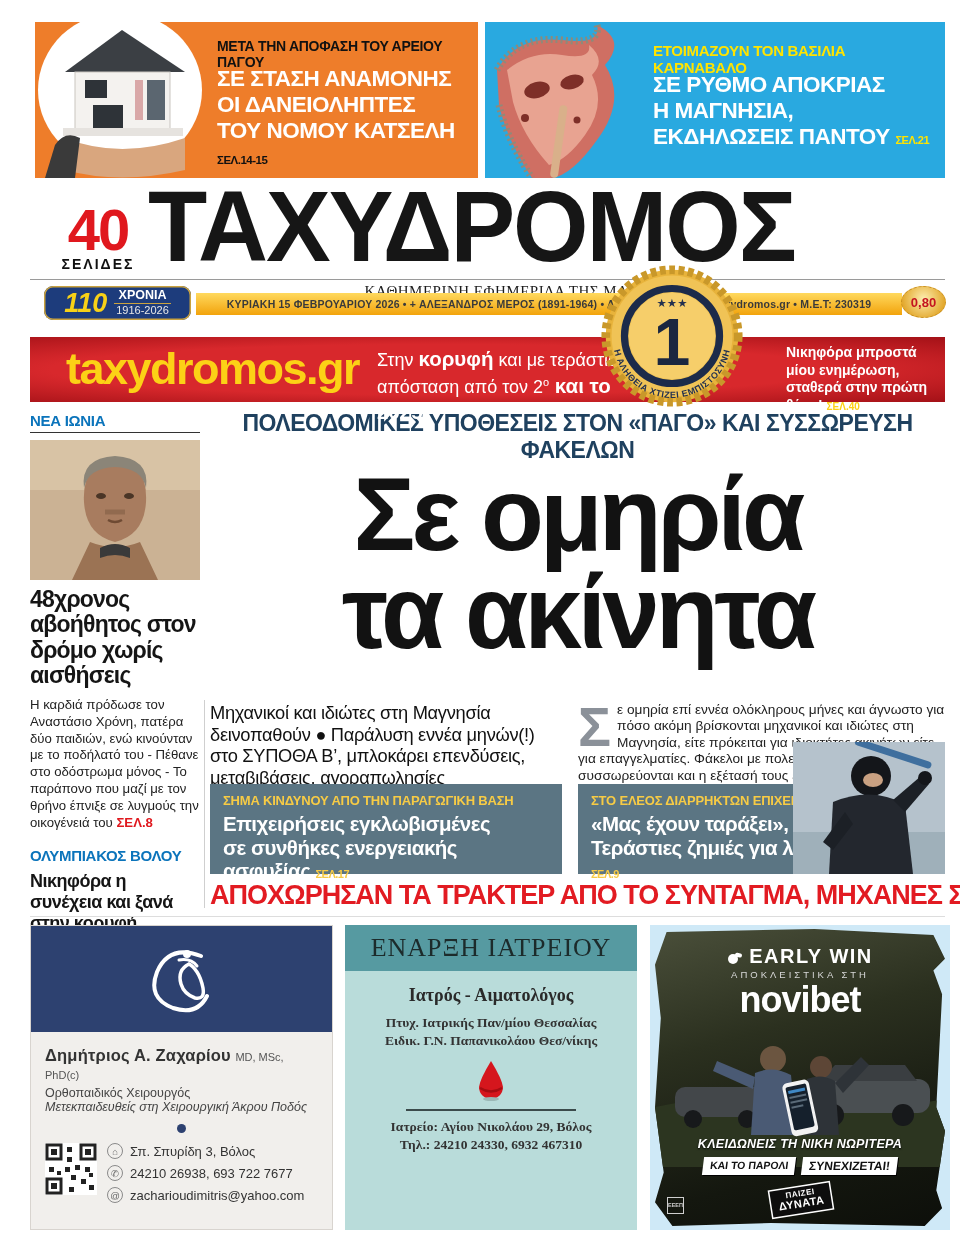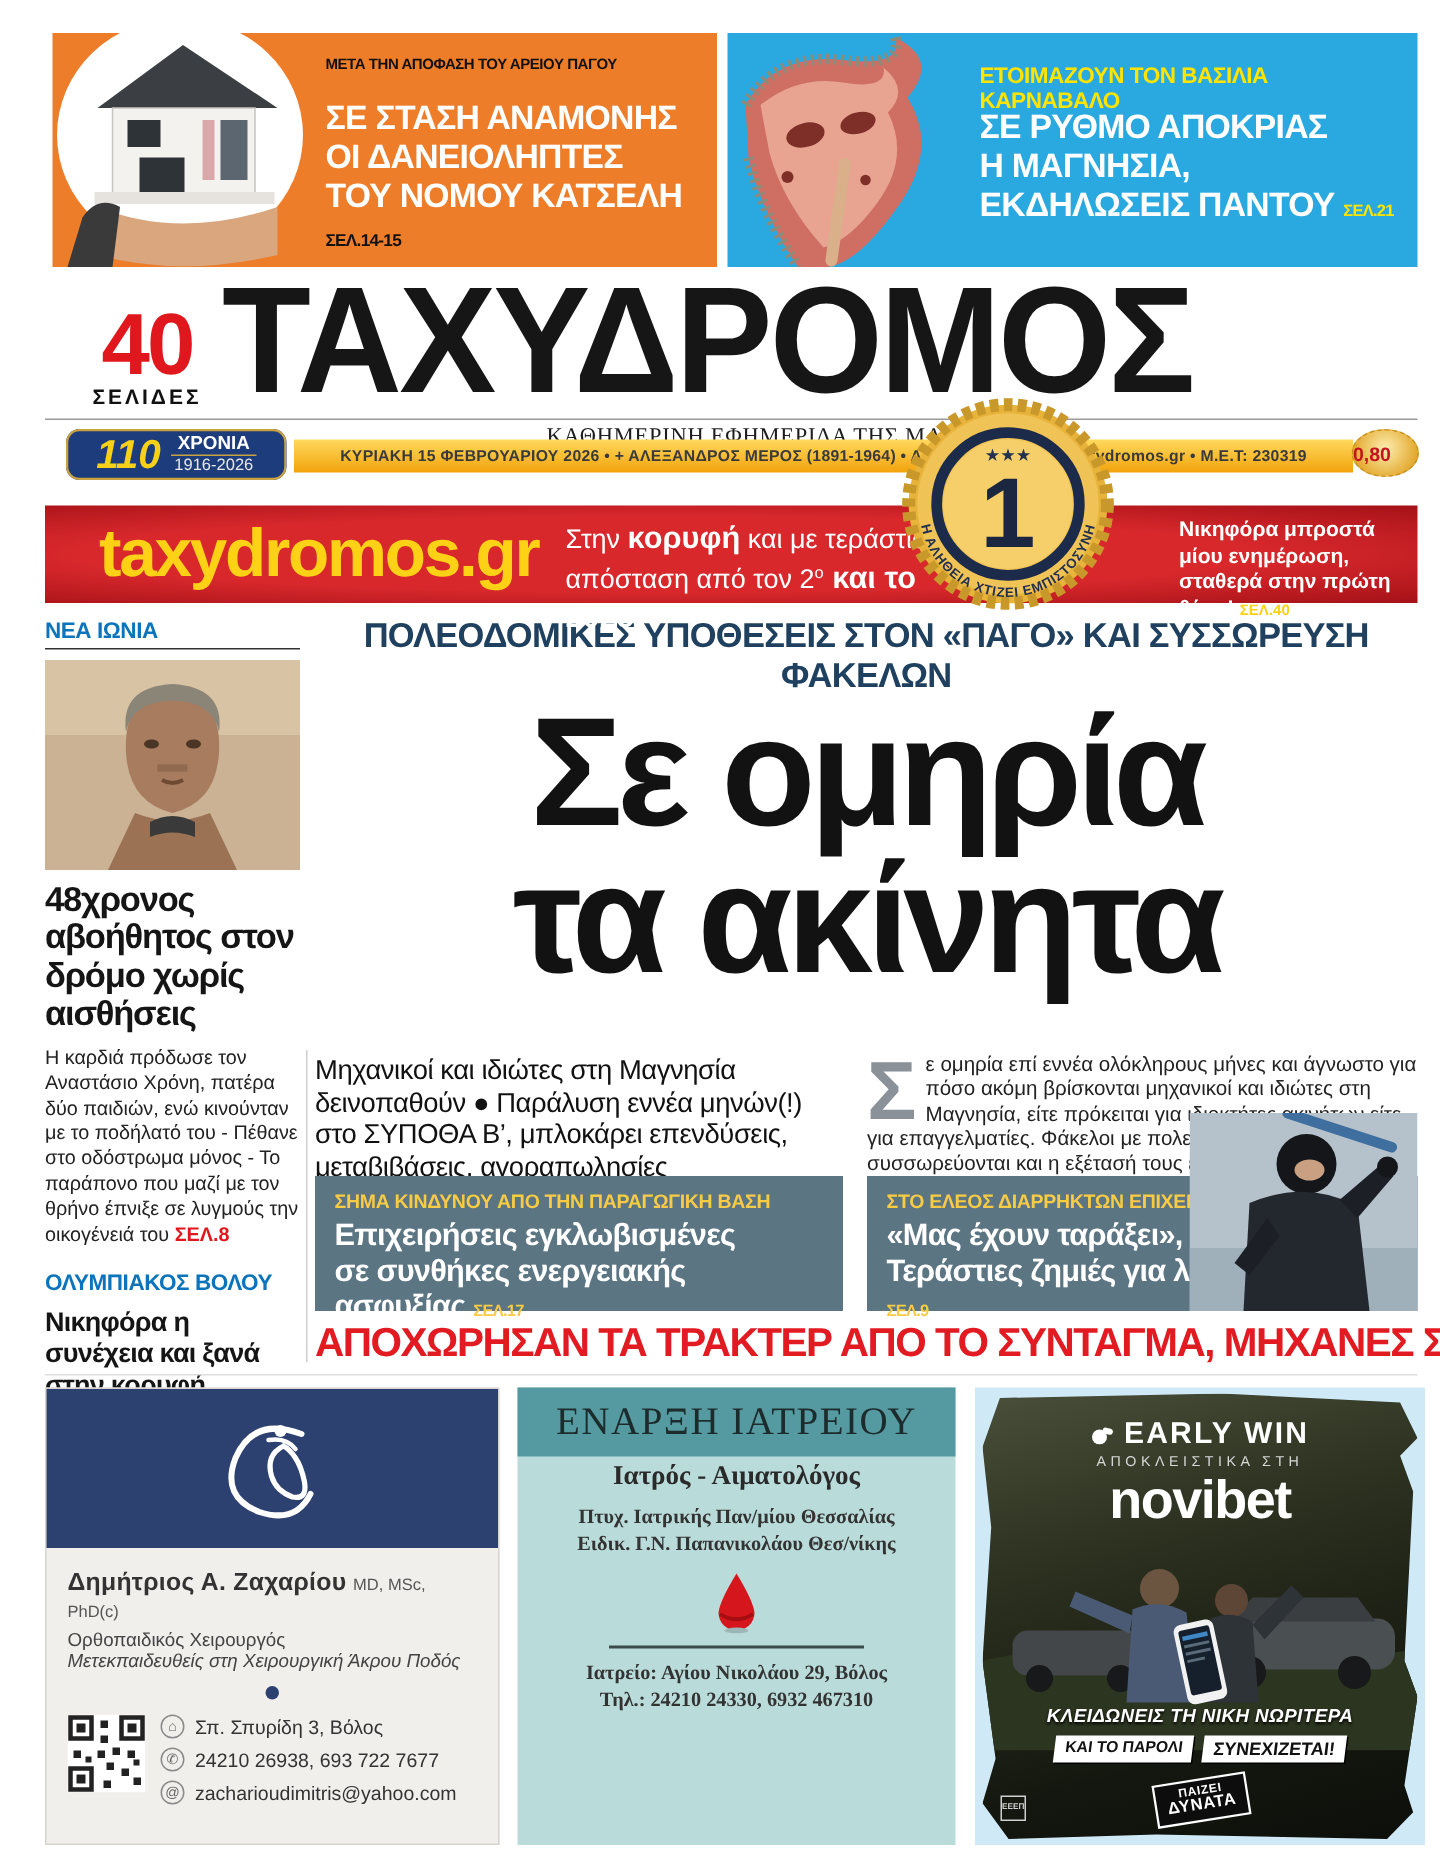--- a/index.html
+++ b/index.html
@@ -5,42 +5,42 @@
   * { margin:0; padding:0; box-sizing:border-box; }
   html,body { width:960px; height:1247px; }
   body { position:relative; background:#fff; font-family:"Liberation Sans", sans-serif; overflow:hidden; }
   .abs { position:absolute; }
 
   
   .banner { top:22px; height:156px; overflow:visible; }
   .banner-left { left:35px; width:443px; background:#ee7d2a; }
   .banner-right { left:485px; width:460px; background:#29a9e0; }
   .banner-art { position:absolute; left:0; top:-12px; width:175px; height:168px; }
-  .bl-kicker { position:absolute; left:182px; top:16px; width:255px; font-size:10px; font-weight:900; color:#111; letter-spacing:-0.3px; }
+  .bl-kicker { position:absolute; left:182px; top:16px; width:255px; font-size:14px; font-weight:900; color:#111; letter-spacing:-0.3px; }
   .bl-lines { position:absolute; left:182px; top:44px; width:258px; font-size:22.5px; font-weight:900; color:#fff; line-height:1.16; letter-spacing:-0.5px; }
   .bl-page { font-size:11.5px; color:#111; font-weight:900; }
   .br-kicker { position:absolute; left:168px; top:20px; width:285px; font-size:15px; font-weight:900; color:#ffe400; letter-spacing:-0.3px; }
   .br-lines { position:absolute; left:168px; top:50px; width:285px; font-size:22.5px; font-weight:900; color:#fff; line-height:1.16; letter-spacing:-0.5px; }
   .br-page { font-size:11px; color:#ffe400; font-weight:900; }
 
   
   .pages-badge { left:44px; top:204px; width:108px; text-align:center; }
   .pages-num { font-size:58px; font-weight:900; color:#e0181e; line-height:0.9; letter-spacing:-2px; }
   .pages-label { font-size:14px; font-weight:900; color:#111; letter-spacing:2px; }
   .mast-title { left:148px; top:176px; width:800px; font-size:97px; font-weight:900; color:#161616; letter-spacing:-2px; line-height:1; white-space:nowrap; transform:scale(1.0,1.04); transform-origin:left top; }
   .mast-rule { left:30px; top:279px; width:915px; height:1px; background:#9a9a9a; }
   .mast-sub { left:250px; top:283px; width:560px; text-align:center; font-family:"Liberation Serif", serif; font-size:15px; color:#1d1d1d; letter-spacing:0.5px; }
   .years-badge { left:44px; top:286px; width:147px; height:34px; background:#1d3c7c; border-radius:9px; box-shadow:inset 0 0 0 1.5px #c9a23f; display:flex; align-items:center; justify-content:center; gap:7px; }
   .years-num { font-size:27px; font-weight:900; font-style:italic; color:#f7d117; line-height:1; }
   .years-right { display:flex; flex-direction:column; align-items:center; }
   .years-label { font-size:12.5px; font-weight:900; color:#fff; line-height:1.1; }
   .years-range { font-size:11px; color:#e8e8e8; border-top:1px solid #c9a23f; line-height:1.2; padding:0 2px; }
   .date-strip { left:196px; top:293px; width:706px; height:22px; background:linear-gradient(180deg,#ffd95e,#f2a30c); display:flex; align-items:center; justify-content:center; }
   .date-strip span { font-size:10.5px; font-weight:700; color:#3a3a3a; letter-spacing:0.2px; }
-  .price-seal { left:901px; top:286px; width:45px; height:32px; border-radius:50%; background:radial-gradient(circle at 50% 40%, #fdeeb0, #e3a92f 75%); border:1px dashed #c98f1d; display:flex; align-items:center; font-size:13px; font-weight:700; color:#c41420; }
+  .price-seal { left:901px; top:286px; width:45px; height:32px; border-radius:50%; background:radial-gradient(circle at 50% 40%, #fdeeb0, #e3a92f 75%); border:1px dashed #c98f1d; display:flex; align-items:center; justify-content:center; font-size:13px; font-weight:700; color:#c41420; }
   .medal { left:597px; top:264px; width:150px; height:144px; z-index:6; }
 
   
   .promo { left:30px; top:337px; width:915px; height:65px; background:radial-gradient(ellipse at 45% 50%, #d8282c 55%, #a31117 100%); z-index:2; }
   .promo-site { position:absolute; left:36px; top:6px; font-size:45px; font-weight:900; color:#fcd116; letter-spacing:-1.5px; }
   .promo-tagline { position:absolute; left:347px; top:9px; width:250px; color:#fff; font-size:18px; line-height:1.3; }
   .promo-tagline b { font-size:20.5px; font-weight:900; }
   .promo-right { position:absolute; left:756px; top:7px; width:160px; color:#fff; font-size:14px; font-weight:700; line-height:1.25; }
   .promo-page { color:#fcd116; font-size:10px; font-weight:900; }
 
@@ -86,21 +86,21 @@
   .ad1-dot { width:9px; height:9px; border-radius:50%; background:#2d4170; margin:10px auto 10px auto; }
   .ad1-contact { display:flex; gap:10px; align-items:flex-start; }
   .ad1-rows { display:flex; flex-direction:column; gap:6px; }
   .c-row { display:flex; align-items:center; gap:7px; font-size:13px; color:#333; }
   .c-ic { width:16px; height:16px; border:1px solid #8a8a8a; border-radius:50%; display:inline-flex; align-items:center; justify-content:center; font-size:9.5px; color:#666; flex:0 0 16px; }
 
   
   .ad2 { left:345px; top:925px; width:292px; height:305px; background:#b9dcda; font-family:"Liberation Serif", serif; text-align:center; }
   .ad2-head { height:46px; background:#569aa1; display:flex; align-items:center; justify-content:center; font-size:26px; font-weight:400; color:#1c2b2b; letter-spacing:1px; }
   .ad2-name { margin-top:20px; font-size:25px; font-weight:700; color:#252525; }
-  .ad2-role { margin-top:2px; font-size:18px; font-weight:700; color:#2a2a2a; }
+  .ad2-role { margin-top:14px; font-size:18px; font-weight:700; color:#2a2a2a; }
   .ad2-line { font-size:13.5px; font-weight:700; color:#333; line-height:1.35; }
   .ad2-sep { width:170px; height:1.5px; background:#3b4b4b; margin:8px auto 7px auto; }
   .ad2-drop { margin:9px auto 6px auto; display:block; }
 
   
   .ad3 { left:650px; top:925px; width:300px; height:305px; background:#cfe9f7; }
   .nvb { position:absolute; left:5px; top:4px; width:290px; height:297px; background:linear-gradient(165deg,#4a4f3a 0%,#2b301f 35%,#14170f 75%,#0d0f0a 100%); clip-path:polygon(4% 1%, 55% 0%, 96% 2%, 100% 10%, 96% 14%, 99% 22%, 97% 60%, 100% 68%, 97% 88%, 99% 94%, 93% 100%, 40% 99%, 6% 100%, 0% 92%, 3% 82%, 0% 60%, 2% 30%, 0% 12%); }
   .nvb-early { position:absolute; left:0; top:16px; width:100%; text-align:center; color:#fff; font-size:20px; font-weight:800; letter-spacing:1.5px; }
   .nvb-excl { position:absolute; left:0; top:40px; width:100%; text-align:center; color:#d8d8d8; font-size:9.5px; letter-spacing:3px; }
   .nvb-brand { position:absolute; left:0; top:50px; width:100%; text-align:center; color:#fff; font-size:36px; font-weight:800; letter-spacing:-1px; }

